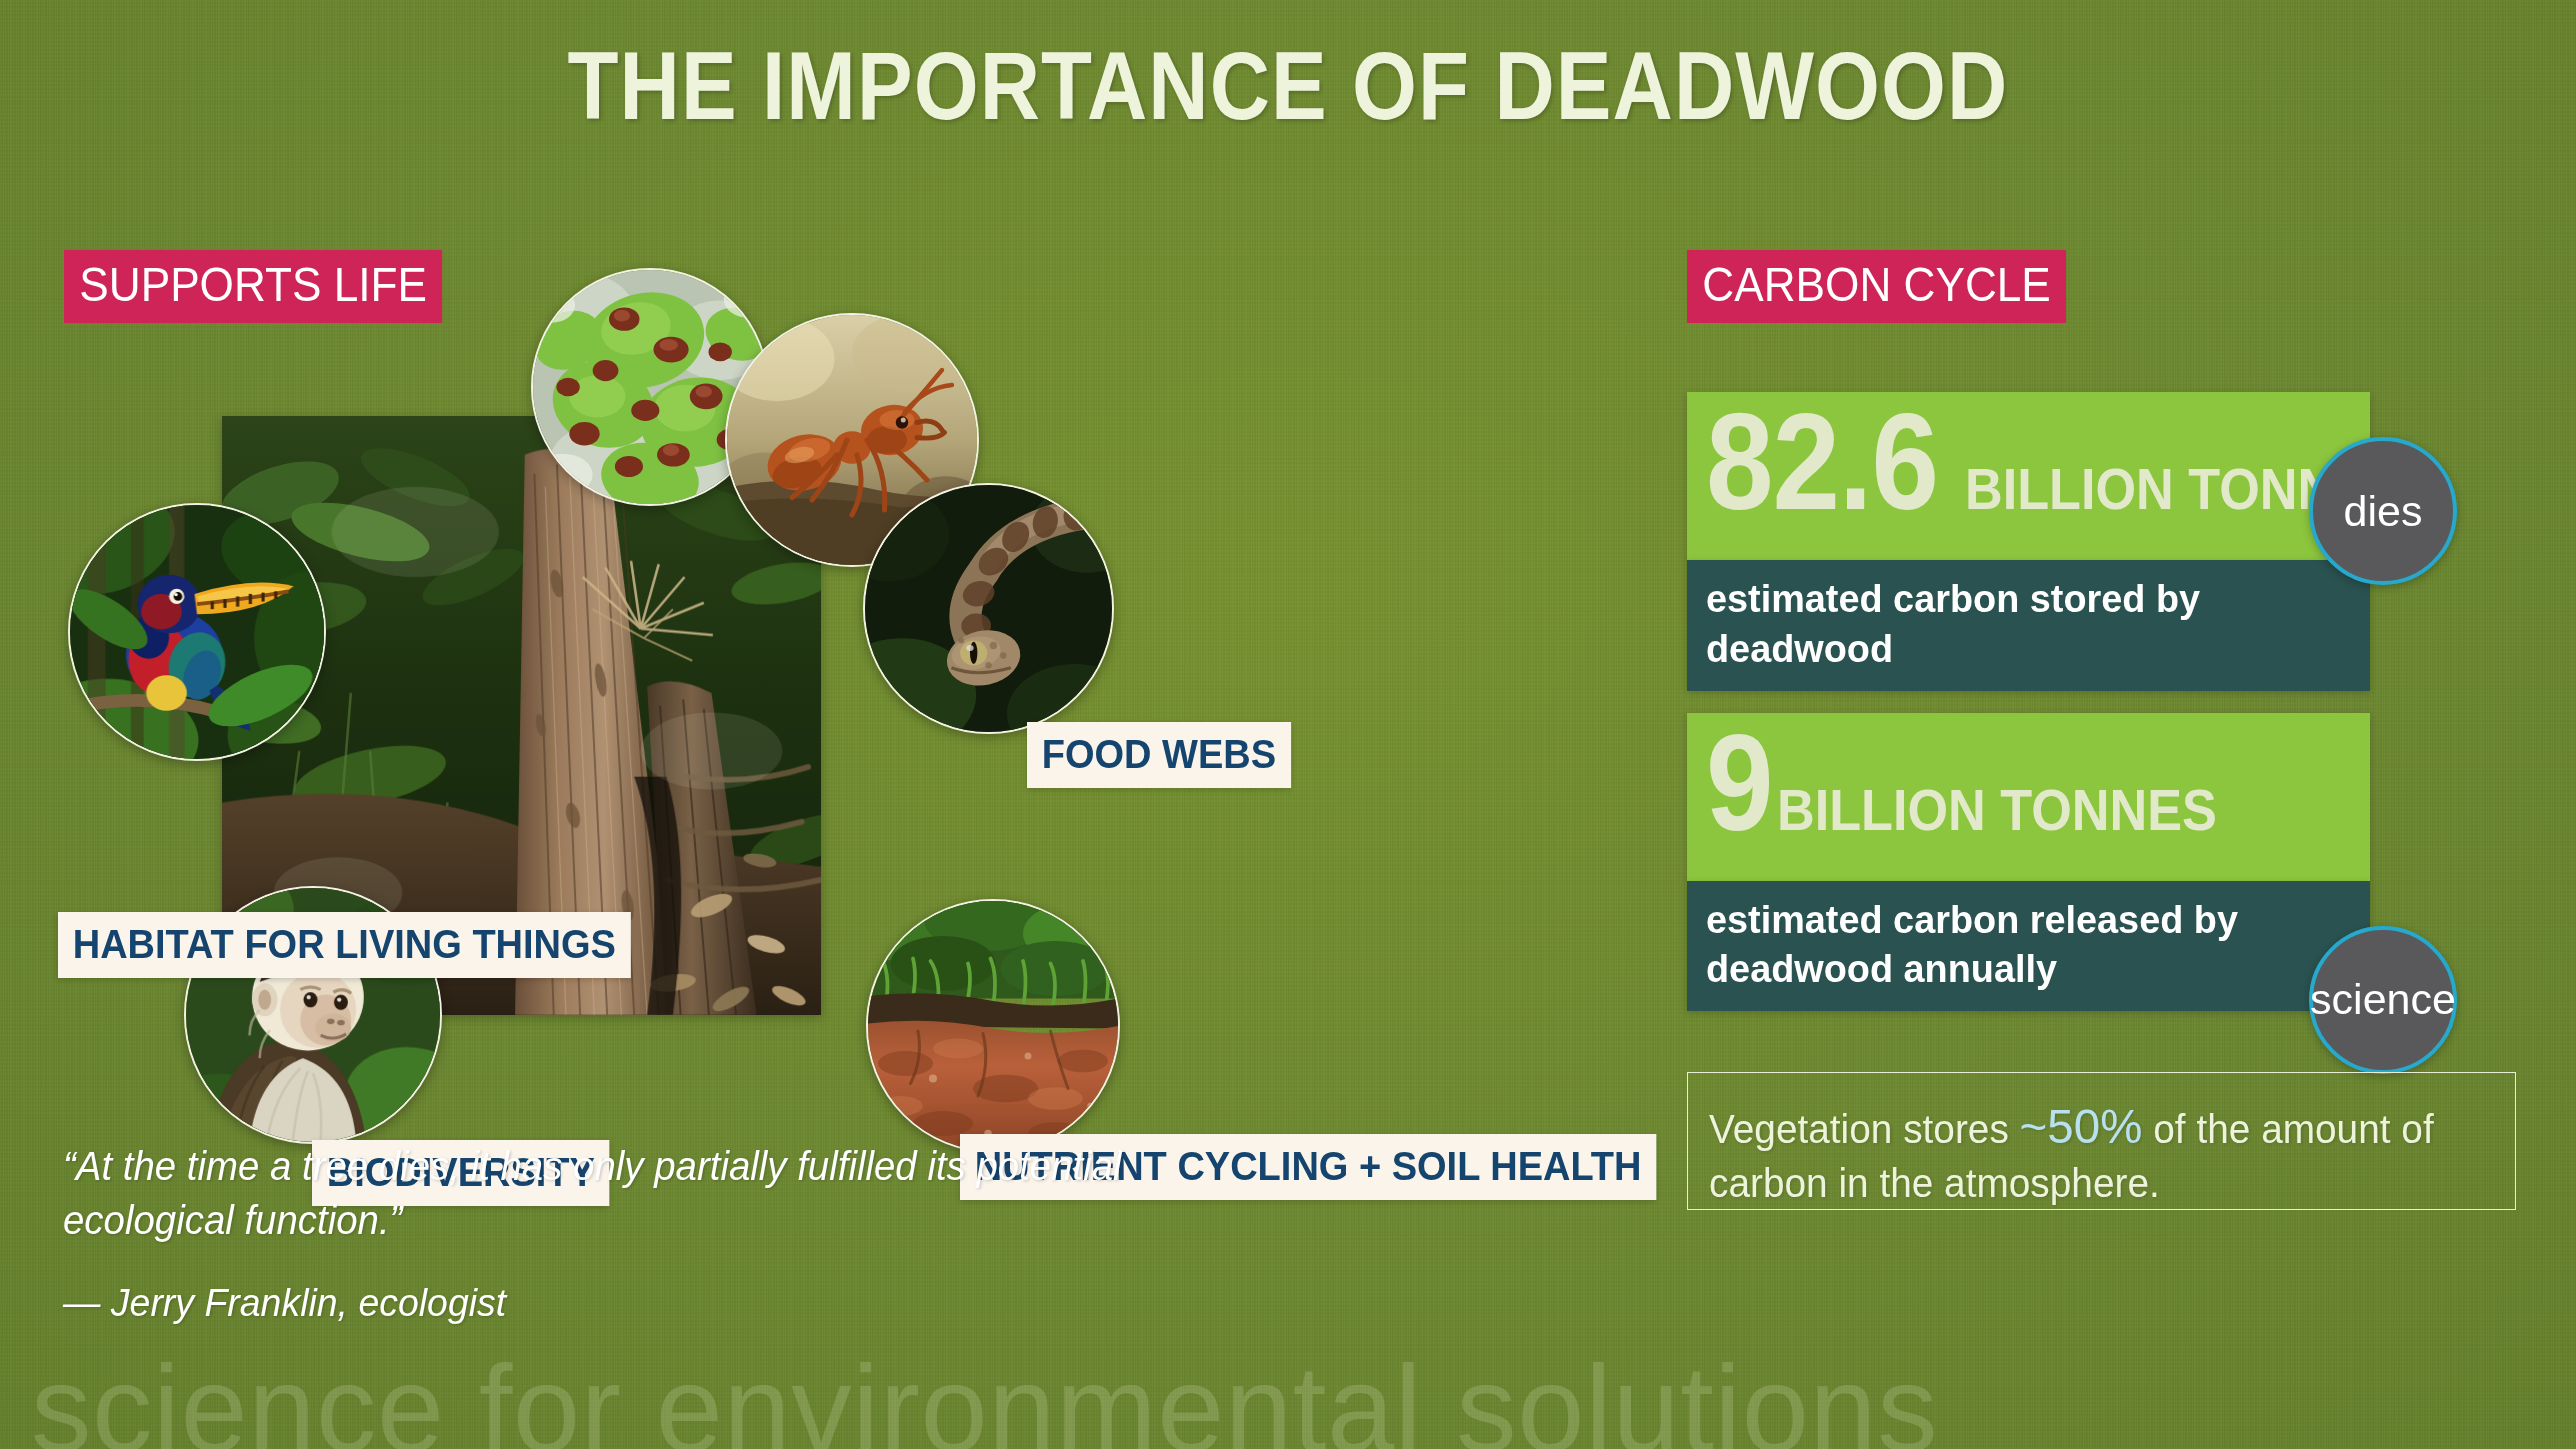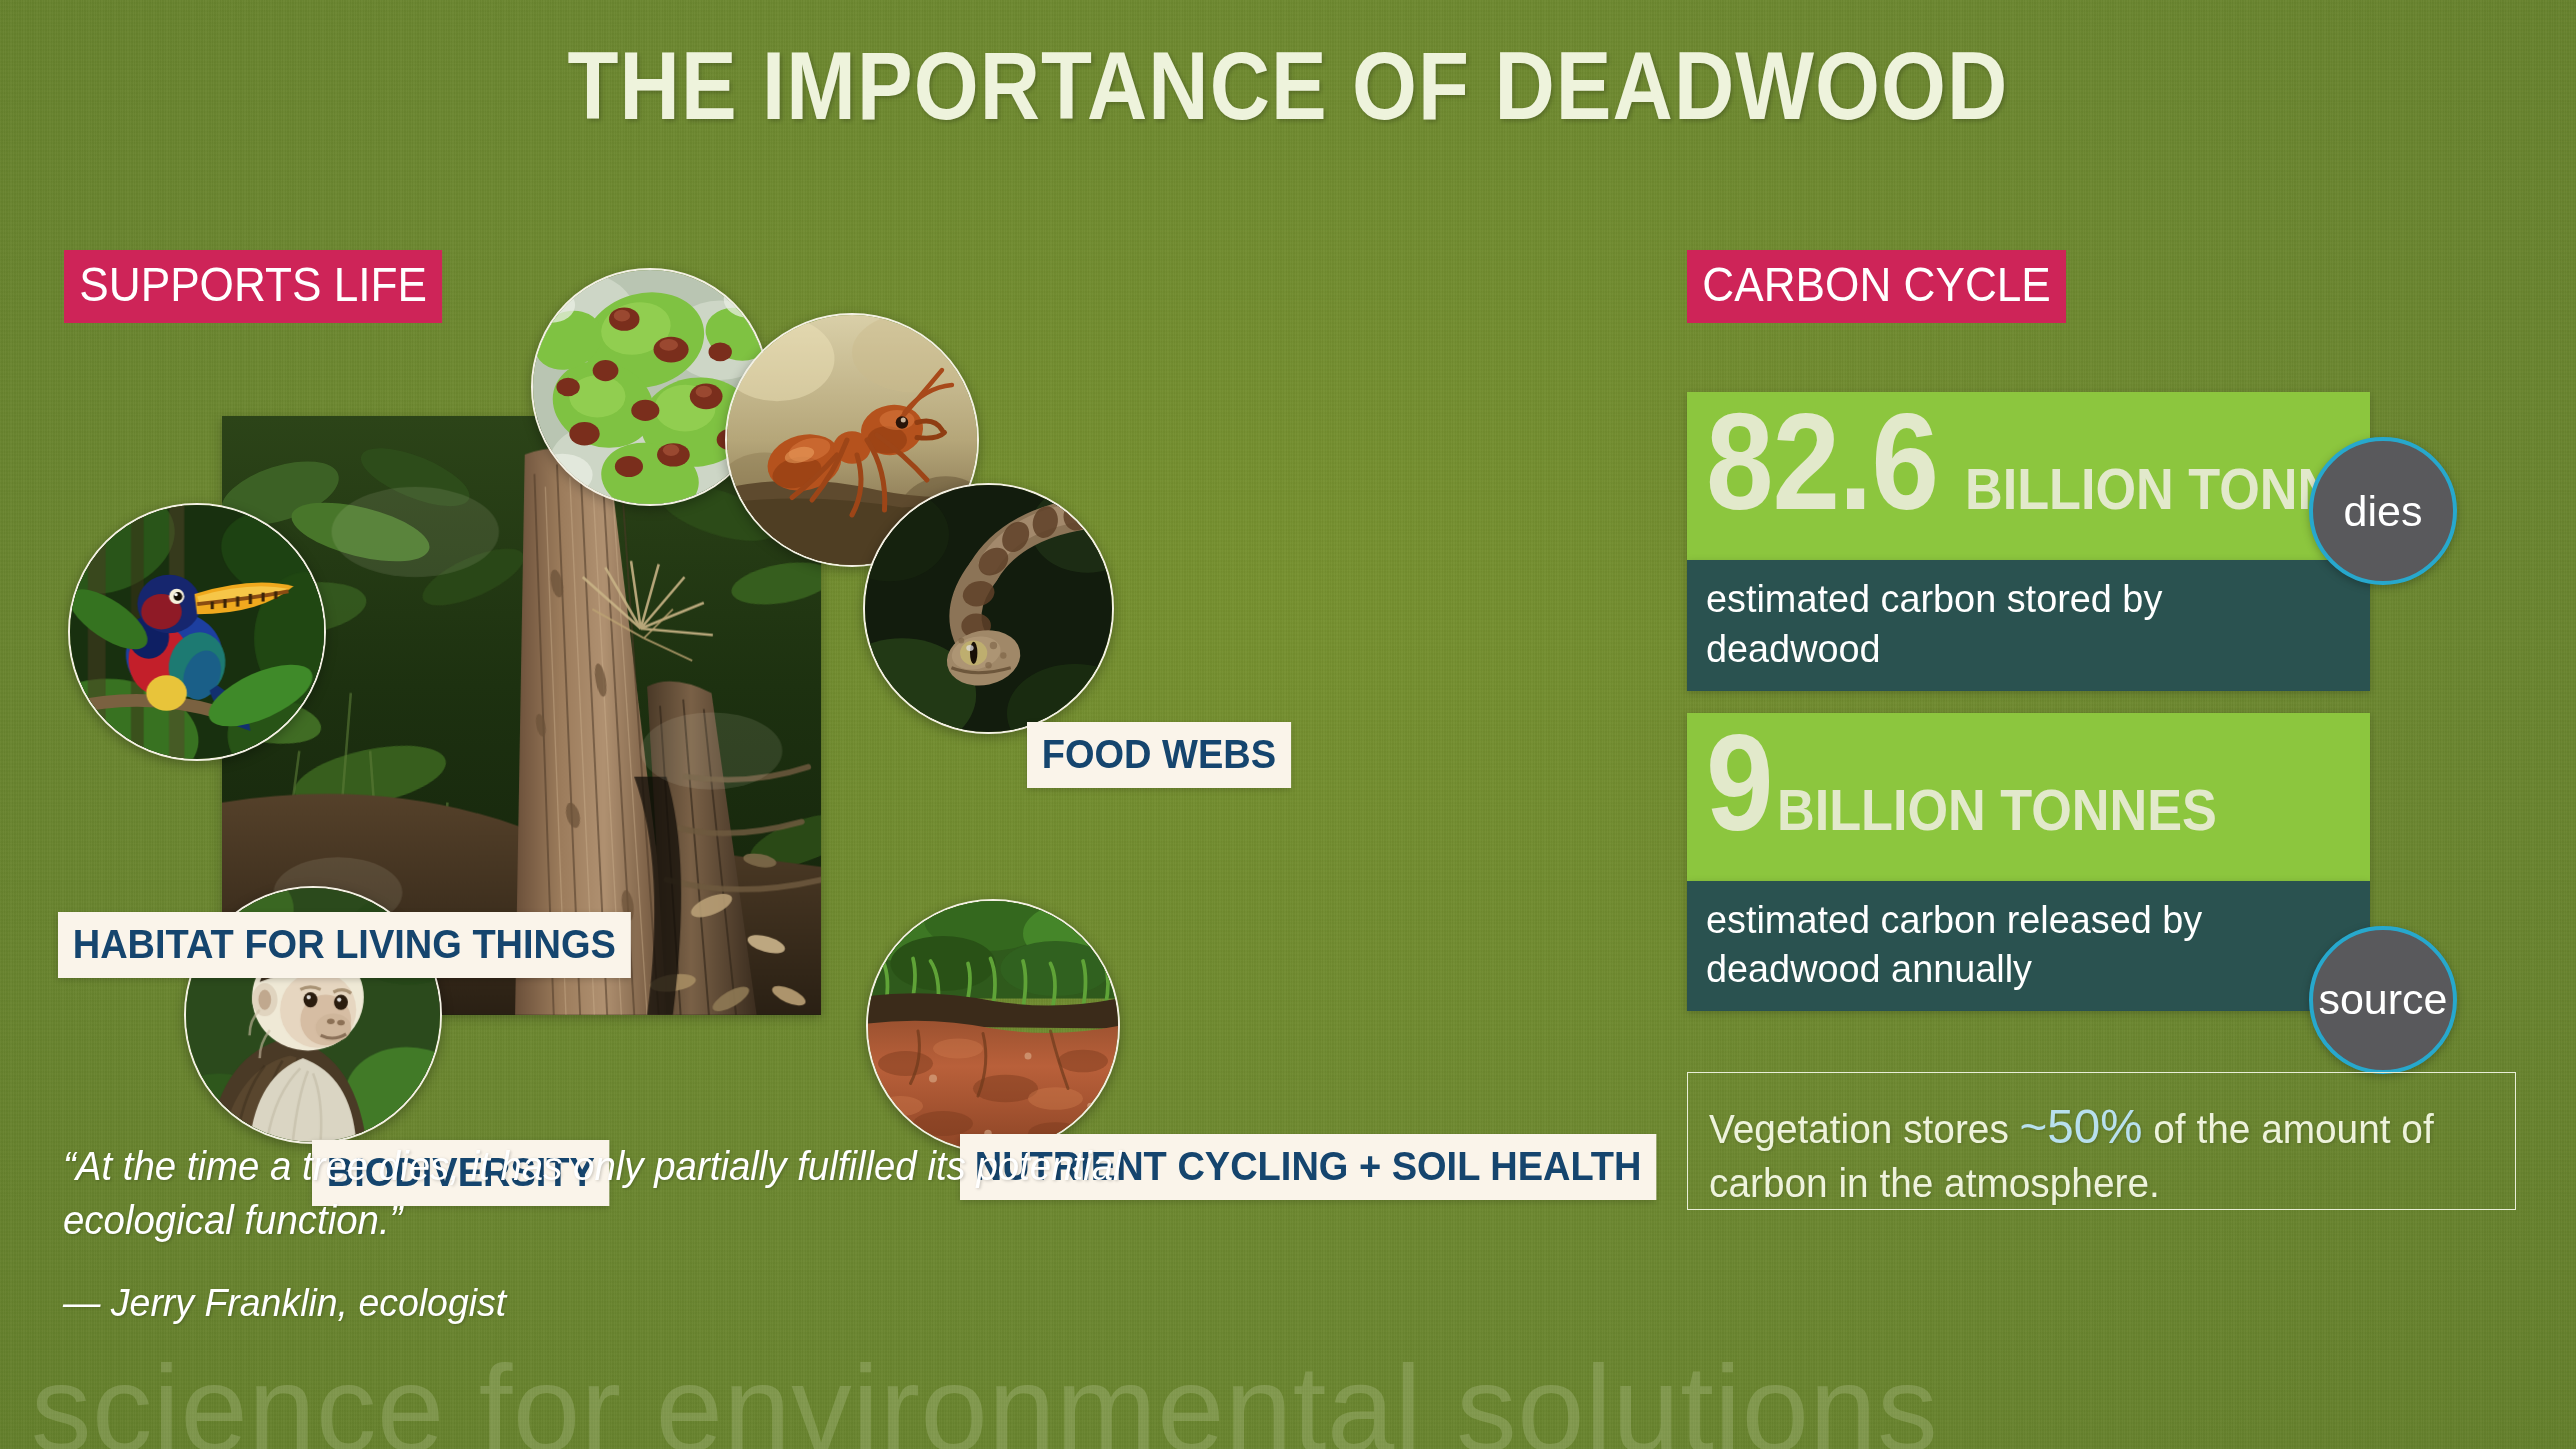--- a/index.html
+++ b/index.html
@@ -156,20 +156,21 @@
   }
   .stat-desc{
     background:#2a5250;
     color:#ffffff;
     font-family:"Liberation Sans Narrow","Liberation Sans",sans-serif;
     font-size:39px;
     line-height:1.28;
     padding:14px 19.3px 16.7px 19.3px;
     transform-origin:left top;
     box-shadow:0 1.9px 7.7px rgba(0,0,0,.18);
+    font-weight:bold;
   }
   .stat-desc span{ display:block; transform:scaleX(.97); transform-origin:left top; }
 
   .role-badge{
     position:absolute;
     width:148px; height:148px;
     border-radius:50%;
     background:#59595c;
     border:4.5px solid #27a8cd;
     display:flex; align-items:center; justify-content:center;
@@ -720,21 +721,21 @@
     <div class="stat-card">
       <div class="stat-head">
         <span class="stat-number">9</span>
         <span class="stat-unit">BILLION TONNES</span>
       </div>
       <div class="stat-desc">
         <span>estimated carbon released by</span>
         <span>deadwood annually</span>
       </div>
     </div>
-    <div class="role-badge" id="badge-source">source</div>
+    <div class="role-badge" id="badge-source">science</div>
   </div>
 </div>
 
 <div id="note-box">
   <div id="note-text"><span>Vegetation stores </span><span id="note-highlight">~50%</span><span> of the amount of carbon in the atmosphere.</span></div>
 </div>
 
 <div id="watermark">science for environmental solutions</div>
 
 

